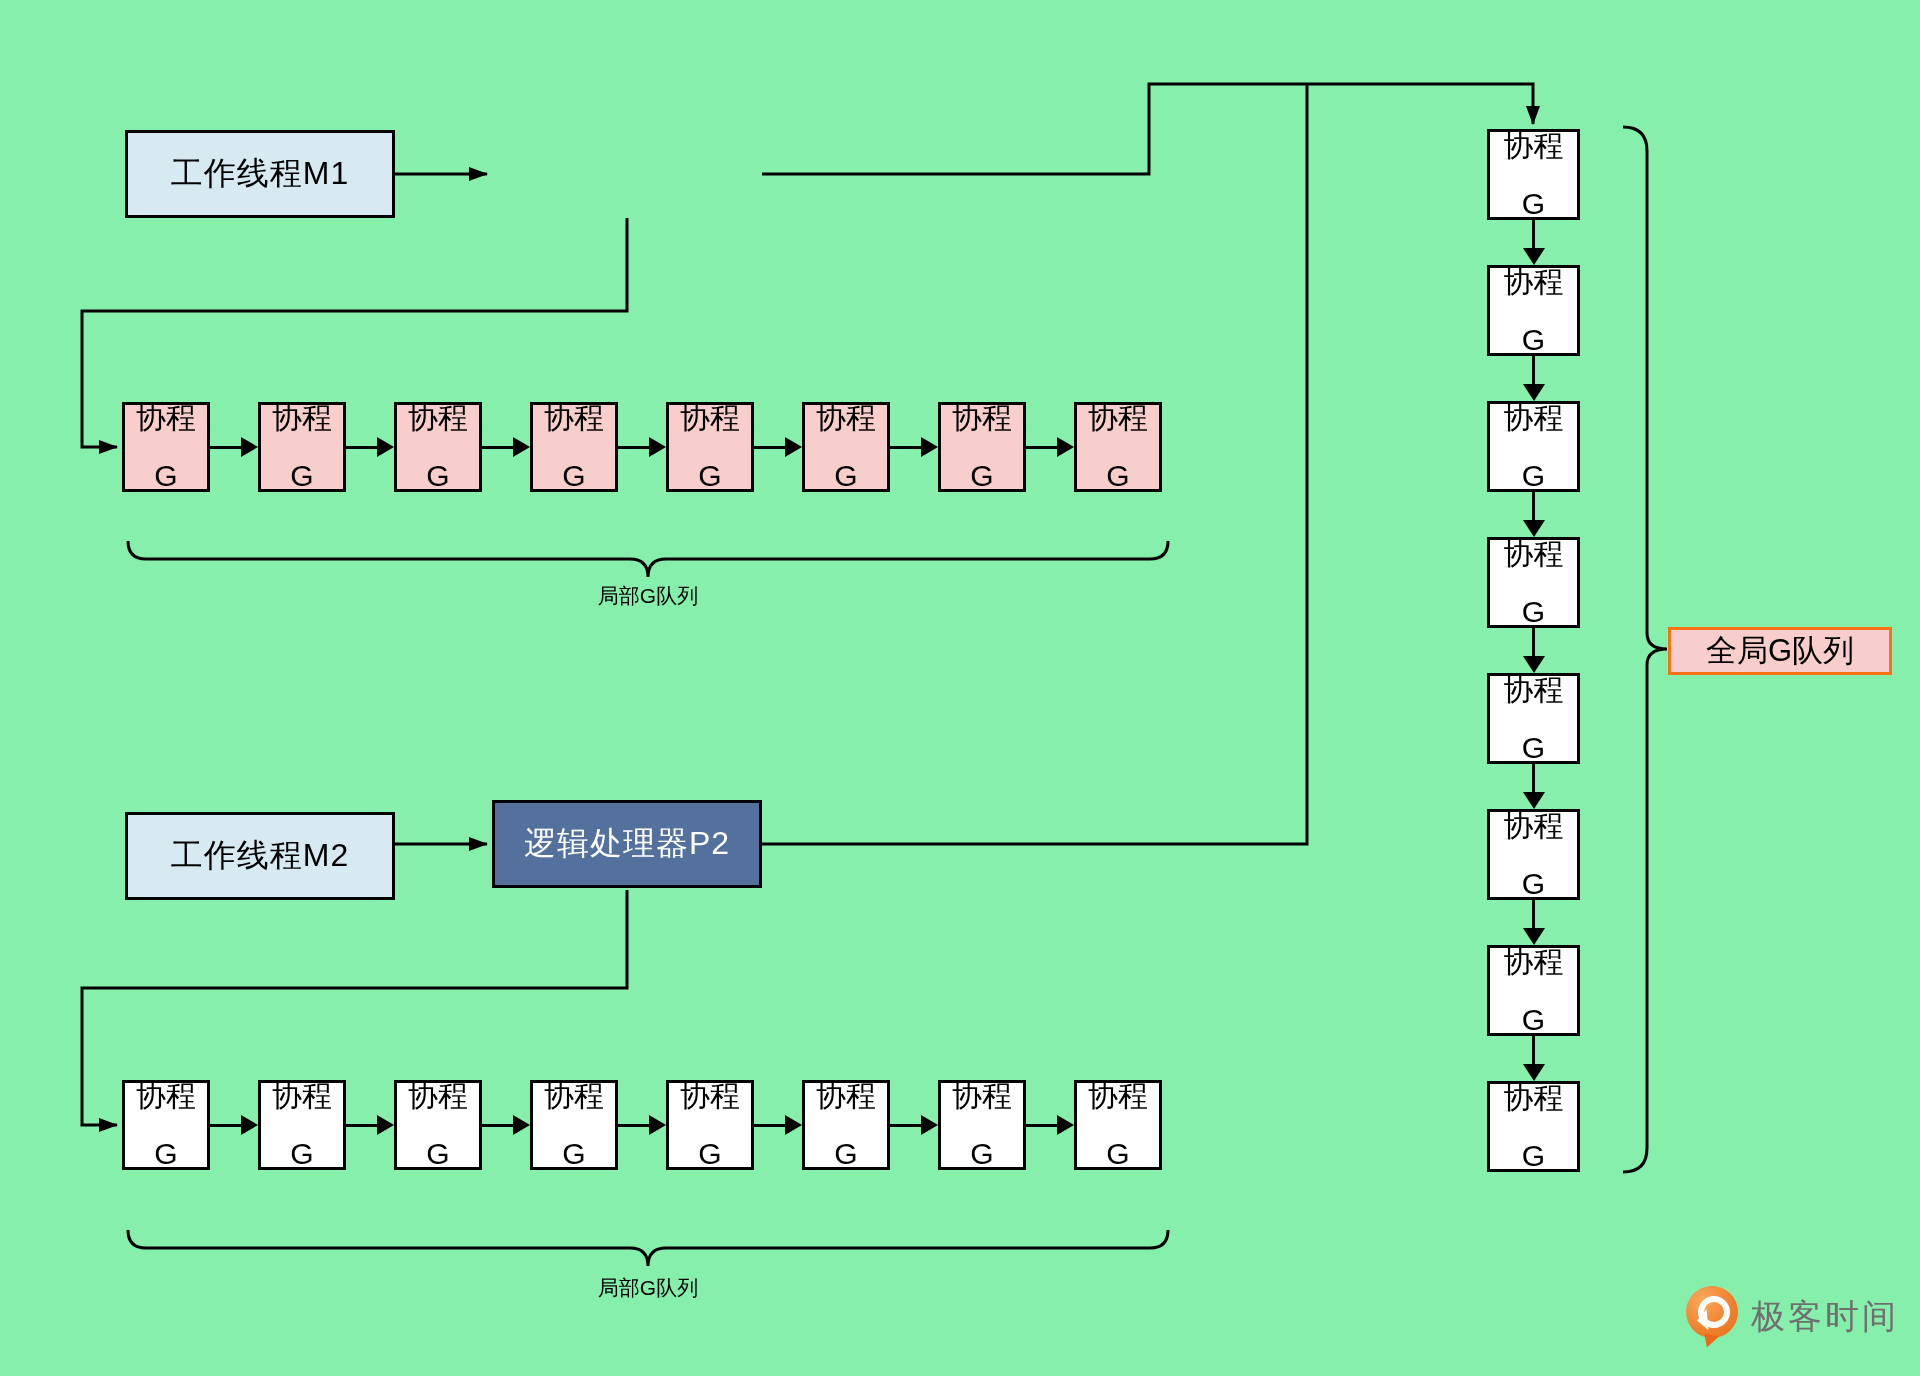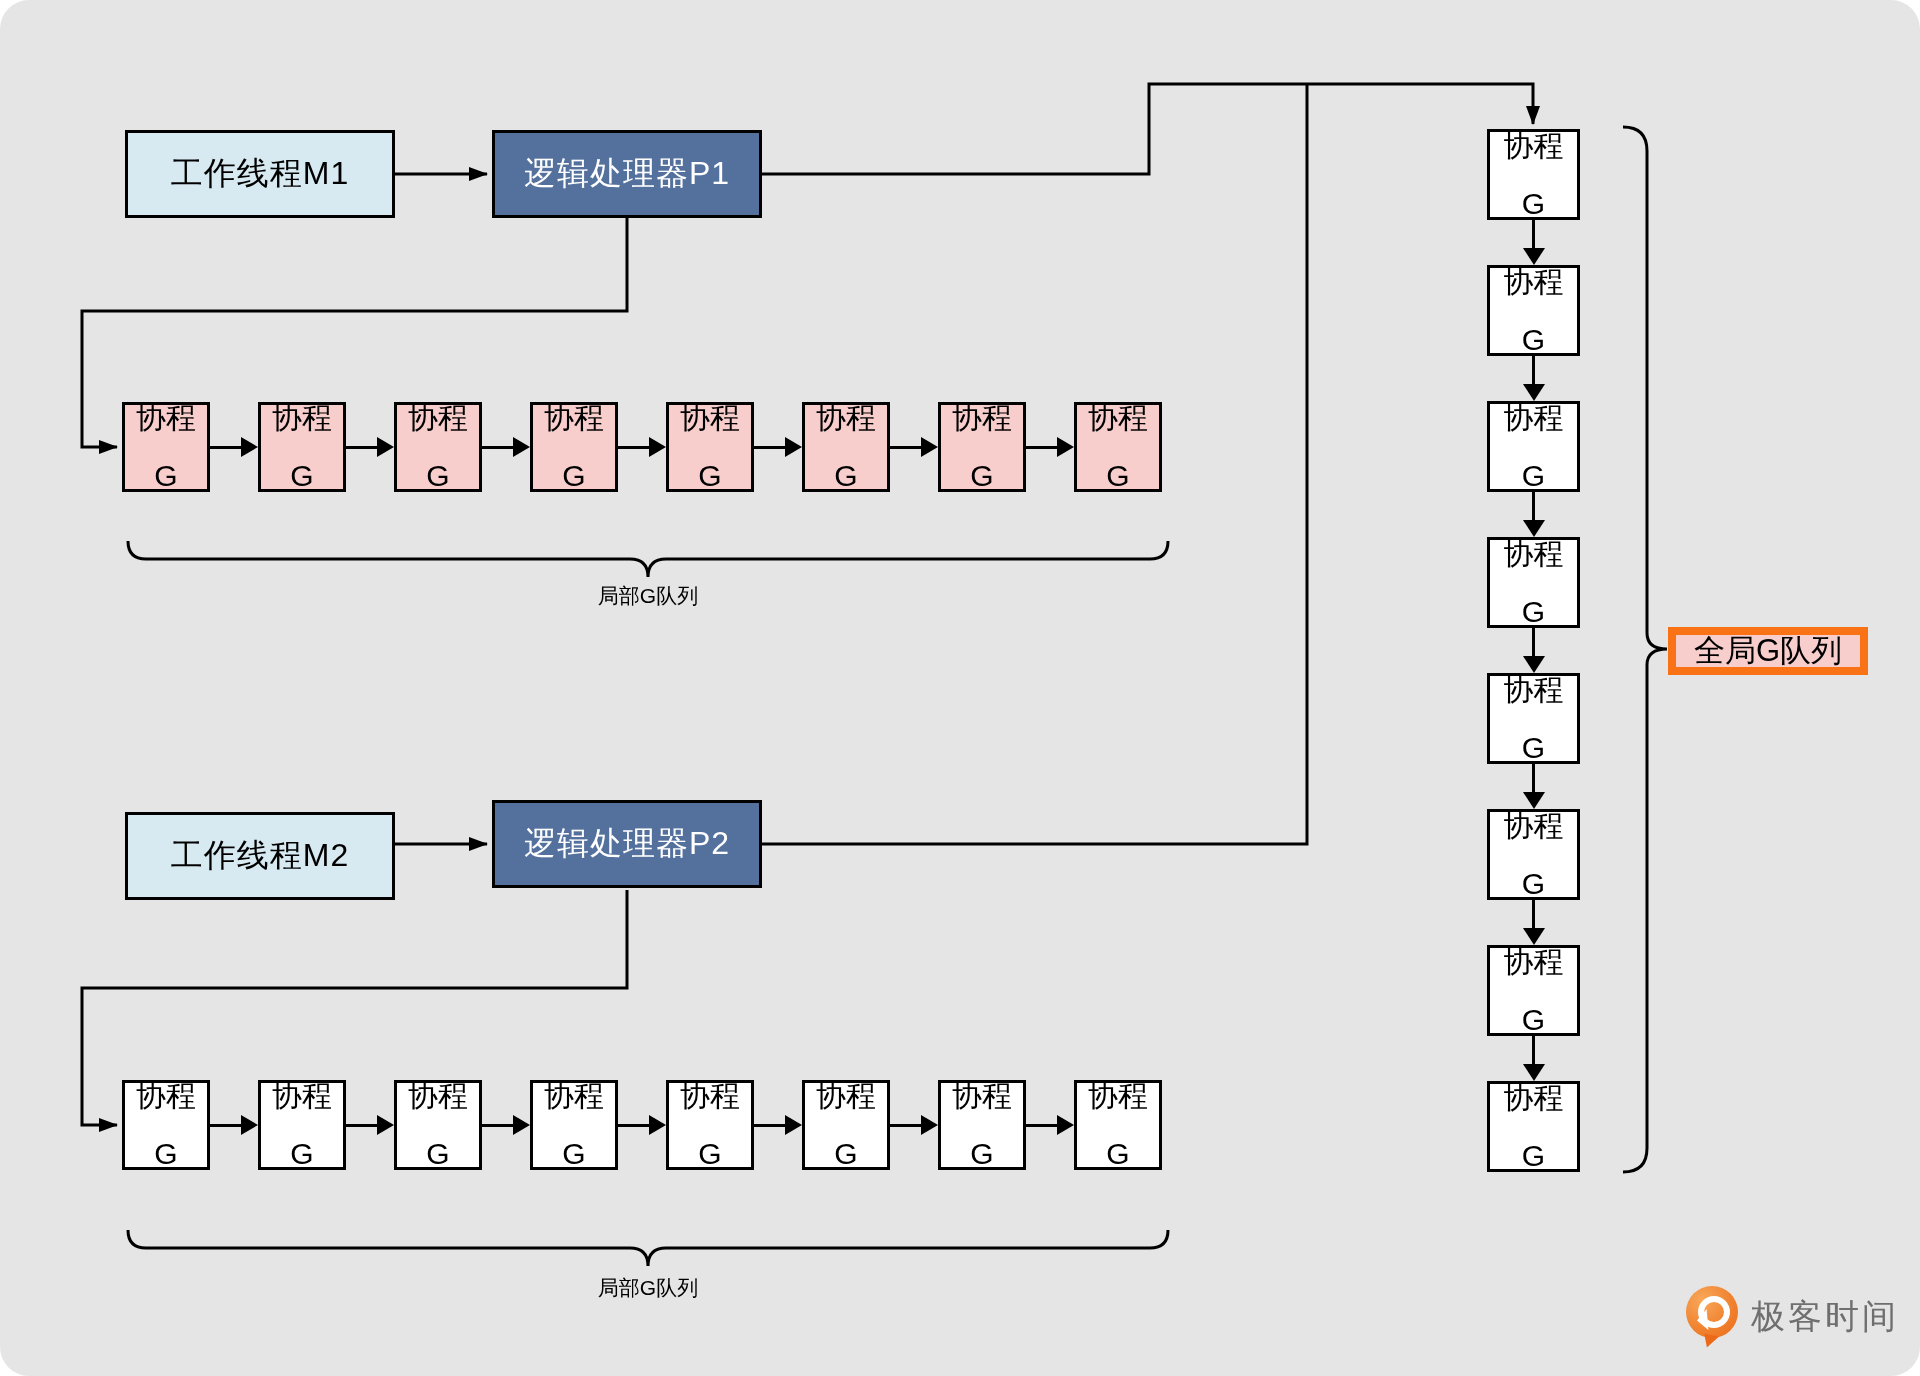--- a/index.html
+++ b/index.html
@@ -1,17 +1,17 @@
 <!DOCTYPE html>
 <html><head>
 <meta charset="utf-8">
 <style>
   html,body{ margin:0; padding:0; background:#ffffff; }
   body{ font-family:"Liberation Sans","DejaVu Sans",sans-serif; color:#000; }
-  #canvas{ position:relative; width:1920px; height:1376px; background:#e5e5e5; overflow:hidden;border-radius:29px; }
+  #canvas{ position:relative; width:1920px; height:1376px; background:#86efac; overflow:hidden; }
 
   svg.wires{ position:absolute; left:0; top:0; pointer-events:none; }
   svg.wires path{ stroke:#000; stroke-width:3; fill:none; }
   svg.wires marker path{ stroke:none; fill:#000; }
 
   .node{ position:absolute; width:270px; height:88px; border:3px solid #000;
          box-sizing:border-box; display:flex; align-items:center; justify-content:center;
          font-size:32px; letter-spacing:1px; }
   .node.m{ background:#d7e9f1; }
   .node.p{ background:#54719e; color:#ffffff; }
@@ -28,22 +28,22 @@
   .harrow{ width:48px; height:22px; position:relative; flex:none; }
   .harrow::before{ content:''; position:absolute; left:0; top:9.5px; width:33px; height:3px; background:#000; }
   .harrow::after{ content:''; position:absolute; right:0; top:1px; width:0; height:0;
                   border-left:17px solid #000; border-top:10px solid transparent; border-bottom:10px solid transparent; }
   .varrow{ height:45px; width:24px; position:relative; flex:none; }
   .varrow::before{ content:''; position:absolute; top:0; left:10.5px; height:29px; width:3px; background:#000; }
   .varrow::after{ content:''; position:absolute; bottom:0; left:1px; width:0; height:0;
                   border-top:17px solid #000; border-left:11px solid transparent; border-right:11px solid transparent; }
 
   .brace-label{ position:absolute; width:400px; text-align:center; font-size:21px; }
-  .global-label{ position:absolute; left:1668px; top:627px; width:200px; height:48px;
-                 background:#f8cecc; border:8px solid #f97316; box-sizing:border-box;
+  .global-label{ position:absolute; left:1668px; top:627px; width:224px; height:48px;
+                 background:#f8cecc; border:3px solid #f97316; box-sizing:border-box;
                  display:flex; align-items:center; justify-content:center; font-size:31px; }
 
   .logo{ position:absolute; left:1686px; top:1286px; display:flex; align-items:center; gap:13px;font-family:Liberation Serif, serif; }
   .logo-icon{ width:52px; height:62px; position:relative; flex:none; }
   .logo-icon .disc{ position:absolute; left:0; top:0; width:52px; height:52px; border-radius:50%;
                     background:radial-gradient(circle at 32% 28%, #f9a85b 0%, #f08330 55%, #ec6a17 100%); }
   .logo-icon .ring{ position:absolute; left:12px; top:10px; width:20px; height:20px;
                     border:6px solid #fff; border-radius:50%; }
   .logo-icon .arr{ position:absolute; left:14px; top:26px; width:0; height:0;
                    border-bottom:15px solid #fff; border-right:15px solid transparent;
@@ -71,23 +71,20 @@
     <path d="M 762,174 L 1149,174 L 1149,84 L 1533,84 L 1533,124" marker-end="url(#arr)"></path>
     <path d="M 762,844 L 1307,844 L 1307,84"></path>
     <path d="M 128,541 Q 128,559 146,559 L 630,559 Q 648,559 648,577 Q 648,559 666,559 L 1150,559 Q 1168,559 1168,541"></path>
     <path d="M 128,1230 Q 128,1248 146,1248 L 630,1248 Q 648,1248 648,1266 Q 648,1248 666,1248 L 1150,1248 Q 1168,1248 1168,1230"></path>
     <path d="M 1623,127 Q 1647,127 1647,151 L 1647,633 Q 1647,649 1667,649 Q 1647,649 1647,665 L 1647,1148 Q 1647,1172 1623,1172"></path>
   </svg>
 
   <div class="node m" style="left:125px; top:130px;">
     <span>工作线程M1</span>
   </div>
-  <div class="node p" style="left:492px; top:130px;">
-    <span>逻辑处理器P1</span>
-  </div>
 
   <div class="node m" style="left:125px; top:812px;">
     <span>工作线程M2</span>
   </div>
   <div class="node p" style="left:492px; top:800px;text-align:center;">
     <span>逻辑处理器P2</span>
   </div>
 
   <div id="local-queue-1" class="g-row" style="left:122px; top:402px;">
       <div class="g-box pink">

